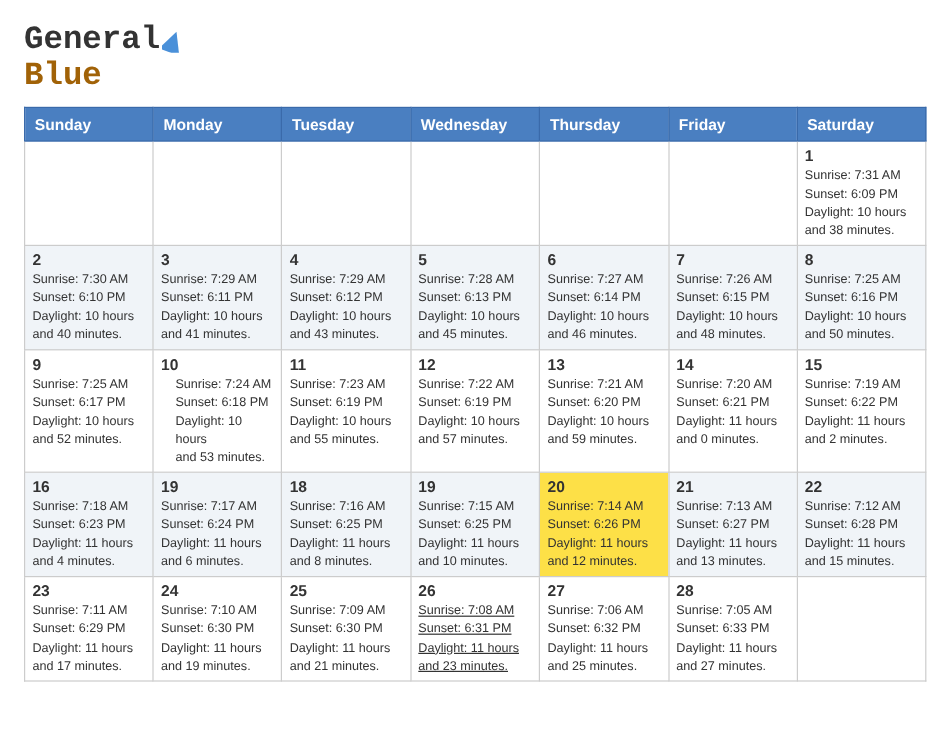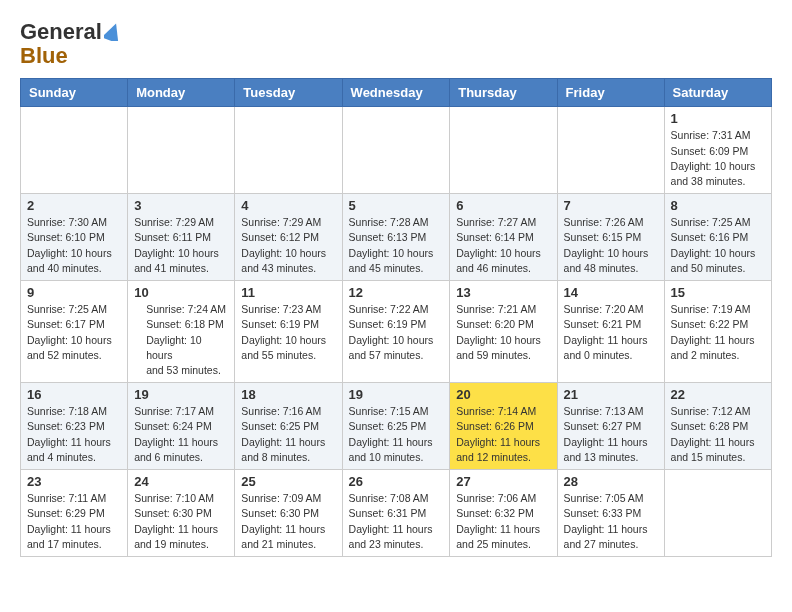--- a/index.html
+++ b/index.html
@@ -14,23 +14,24 @@
       display: flex;
       justify-content: space-between;
       align-items: flex-start;
       margin-bottom: 10px;
     }
     .logo {
       display: flex;
       align-items: center;
     }
     .logo-text {
-      font-size: 22px;
+      font-size: 27px;
       font-weight: bold;
       line-height: 1.1;
+      font-family: Liberation Mono, monospace;
     }
     .logo-general { color: #333; }
     .logo-blue { color: #a16207; }
     .title-block {
       text-align: right;
     }
     .month-title {
       font-size: 32px;
       color: #333;
       font-weight: normal;
@@ -303,21 +304,21 @@
         </td>
         <td>
           <span class="day-number">25</span>
           <div class="day-info" style="white-space: pre-line;">Sunrise: 7:09 AM
 Sunset: 6:30 PM
 Daylight: 11 hours
 and 21 minutes.</div>
         </td>
         <td>
           <span class="day-number">26</span>
-          <div class="day-info" style="white-space: pre-line;">Sunrise: 7:08 AM
+          <div class="day-info" style="white-space: pre-line; text-decoration: underline;">Sunrise: 7:08 AM
 Sunset: 6:31 PM
 Daylight: 11 hours
 and 23 minutes.</div>
         </td>
         <td>
           <span class="day-number">27</span>
           <div class="day-info" style="white-space: pre-line;">Sunrise: 7:06 AM
 Sunset: 6:32 PM
 Daylight: 11 hours
 and 25 minutes.</div>

